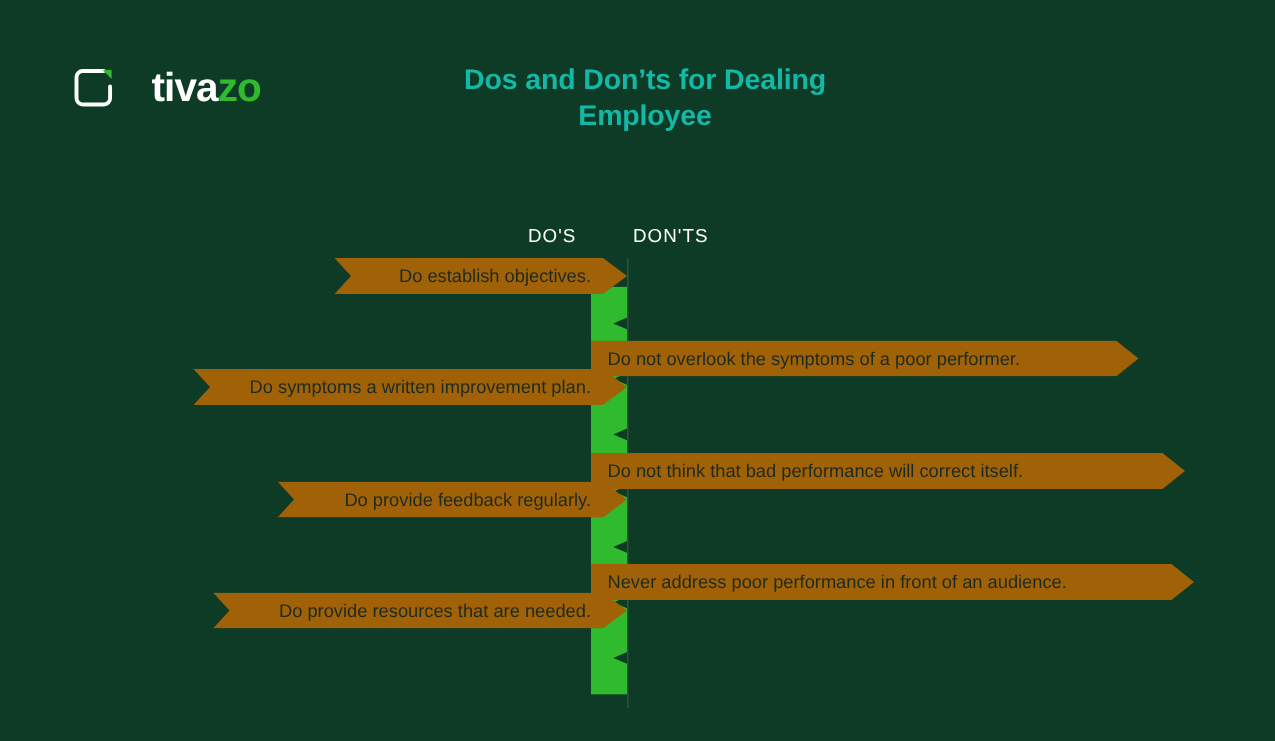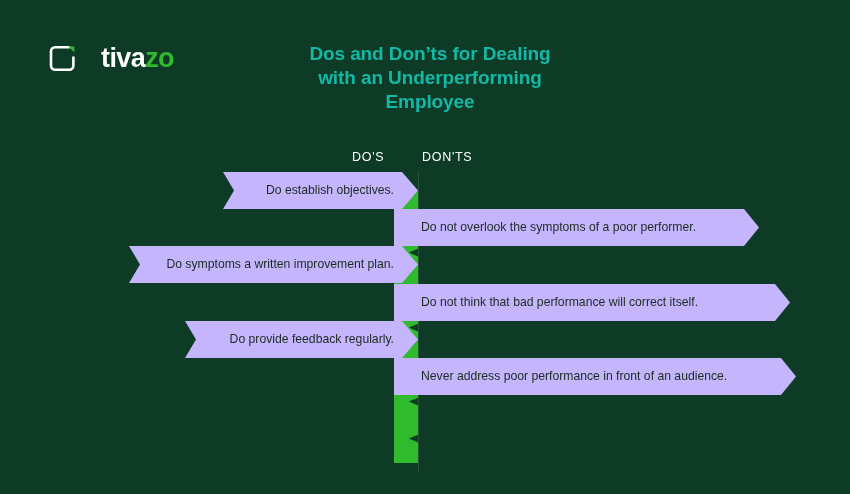--- a/index.html
+++ b/index.html
@@ -35,42 +35,43 @@
     position:absolute;color:#ffffff;font-size:12.5px;font-weight:400;
     letter-spacing:0.7px;white-space:nowrap;
   }
   .col-head.dos{left:352px;}
   .col-head.donts{left:422px;}
 
   
   .rows{position:absolute;left:0;top:172px;width:850px;height:310px;}
 
   .banner{
-    position:absolute;height:37px;
-    background:#c4b5fd;
+    position:absolute;height:24px;
+    background:#a16207;
     display:flex;align-items:center;
     box-sizing:border-box;
     filter:drop-shadow(0 1px 1px rgba(0,0,0,0.30));
   }
   .banner .txt{
     font-size:12.2px;color:#1c2b22;white-space:nowrap;line-height:1;
   }
 
   
   .banner.dos{
     clip-path:polygon(0% 0%, calc(100% - 16px) 0%, 100% 50%, calc(100% - 16px) 100%,
                       0% 100%, 11px 50%);
     padding-left:20px;padding-right:24px;
     justify-content:flex-end;
   }
   
   .banner.donts{
     clip-path:polygon(0% 0%, calc(100% - 15px) 0%, 100% 50%, calc(100% - 15px) 100%, 0% 100%);
-    padding-left:27px;padding-right:20px;
+    padding-left:11px;padding-right:20px;
     justify-content:flex-start;
+    margin-top:18px;
   }
 
   
   .spine-line{
     position:absolute;top:172px;left:418px;width:1px;height:300px;
     background:rgba(120,140,120,0.30);
   }
 
   
   .chev{
@@ -90,21 +91,20 @@
         <path d="M20.4 2.6 L26.4 2.6 L26.4 8.6 Z" fill="#2fbb2d"></path>
       </svg>
     </span>
     <span class="logo-word">
       <span class="tiva">tiva</span><span class="zo">zo</span>
     </span>
   </div>
 
   <div class="title">
     <div>Dos and Don’ts for Dealing</div>
-    <div>with an Underperforming</div>
     <div>Employee</div>
   </div>
 
   <div class="col-heads">
     <span class="col-head dos">DO'S</span>
     <span class="col-head donts">DON'TS</span>
   </div>
 
   <div class="spine-line"></div>
 
@@ -127,15 +127,18 @@
       </div>
       <div class="chev" style="position: absolute; left: 394px; top: 168px; width: 24px; height: 49.2px; background: rgb(47, 187, 45); clip-path: polygon(0% 0%, 100% 0%, 100% 42%, 62% 50%, 100% 58%, 100% 100%, 0% 100%);"></div>
       <div class="banner dos" style="top: 149px; left: 185px; width: 233px;">
         <span class="txt">Do provide feedback regularly.</span>
       </div>
       <div class="chev" style="position: absolute; left: 394px; top: 205px; width: 24px; height: 49.2px; background: rgb(47, 187, 45); clip-path: polygon(0% 0%, 100% 0%, 100% 42%, 62% 50%, 100% 58%, 100% 100%, 0% 100%);"></div>
       <div class="banner donts" style="top: 186px; left: 394px; width: 402px;">
         <span class="txt">Never address poor performance in front of an audience.</span>
       </div>
       <div class="chev" style="position: absolute; left: 394px; top: 242px; width: 24px; height: 49.2px; background: rgb(47, 187, 45); clip-path: polygon(0% 0%, 100% 0%, 100% 42%, 62% 50%, 100% 58%, 100% 100%, 0% 100%);"></div>
+      <div class="banner dos" style="top: 223px; left: 142px; width: 276px;">
+        <span class="txt">Do provide resources that are needed.</span>
+      </div>
     </div>
 
 </div>
 
 </body></html>

